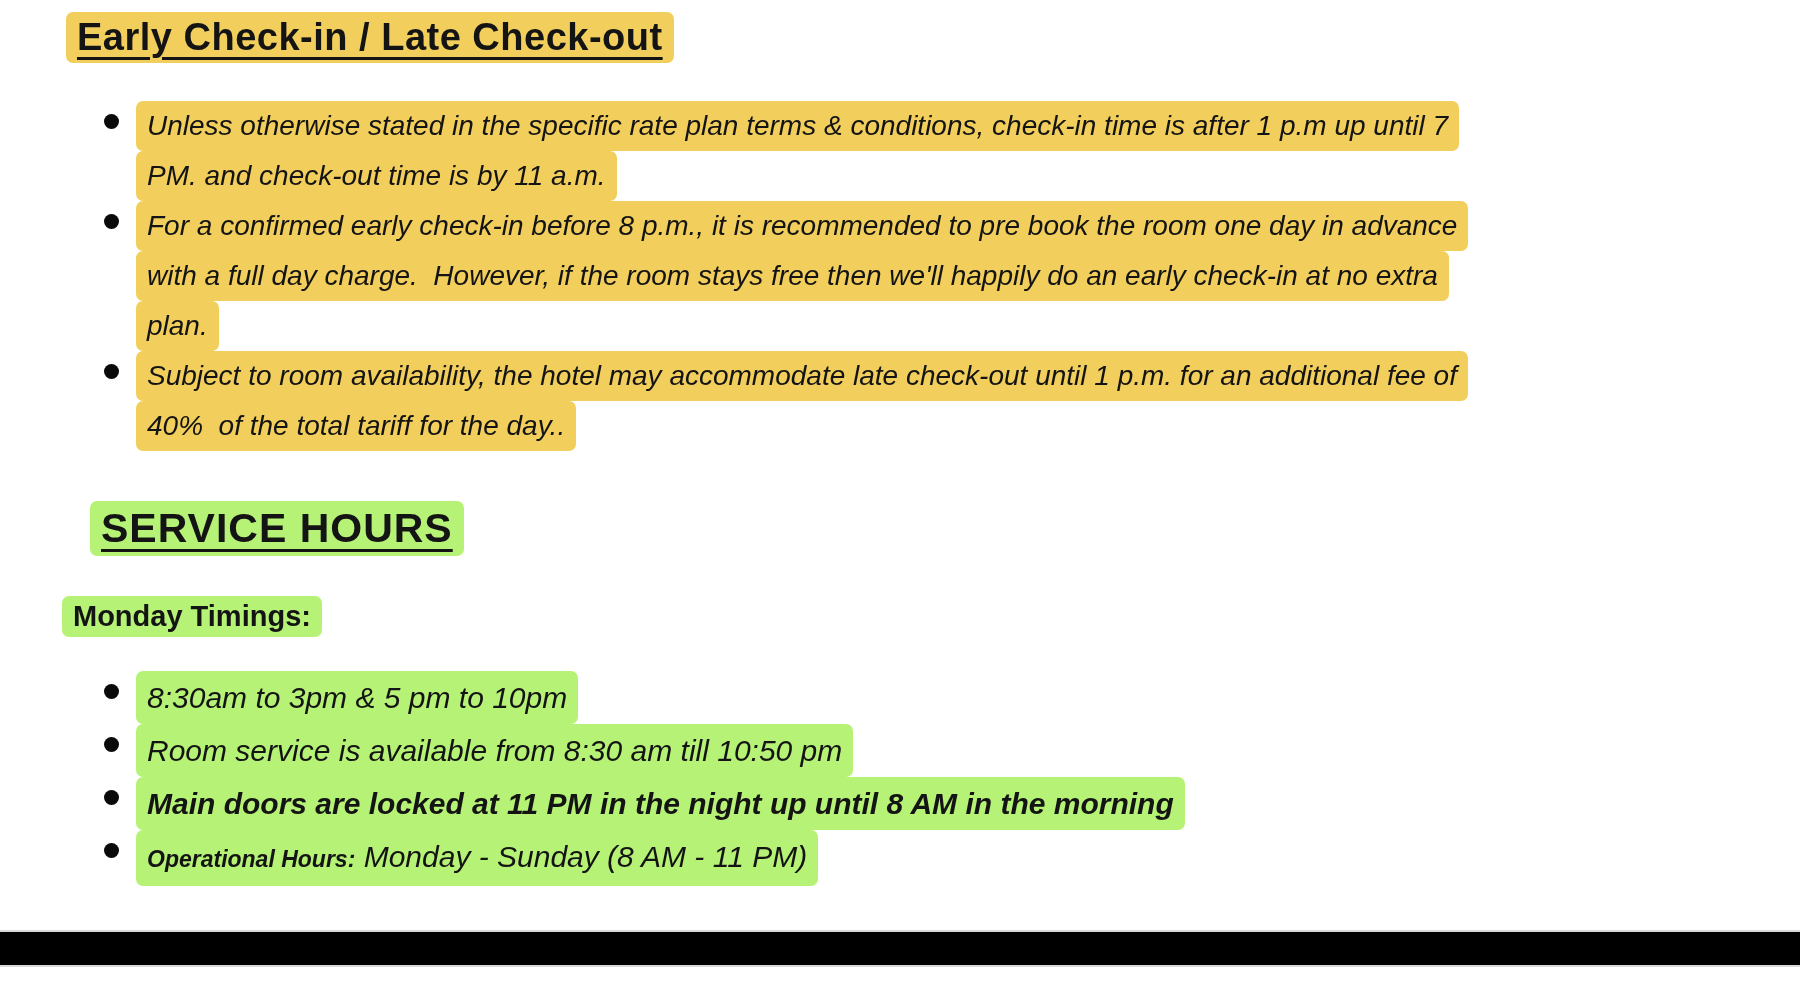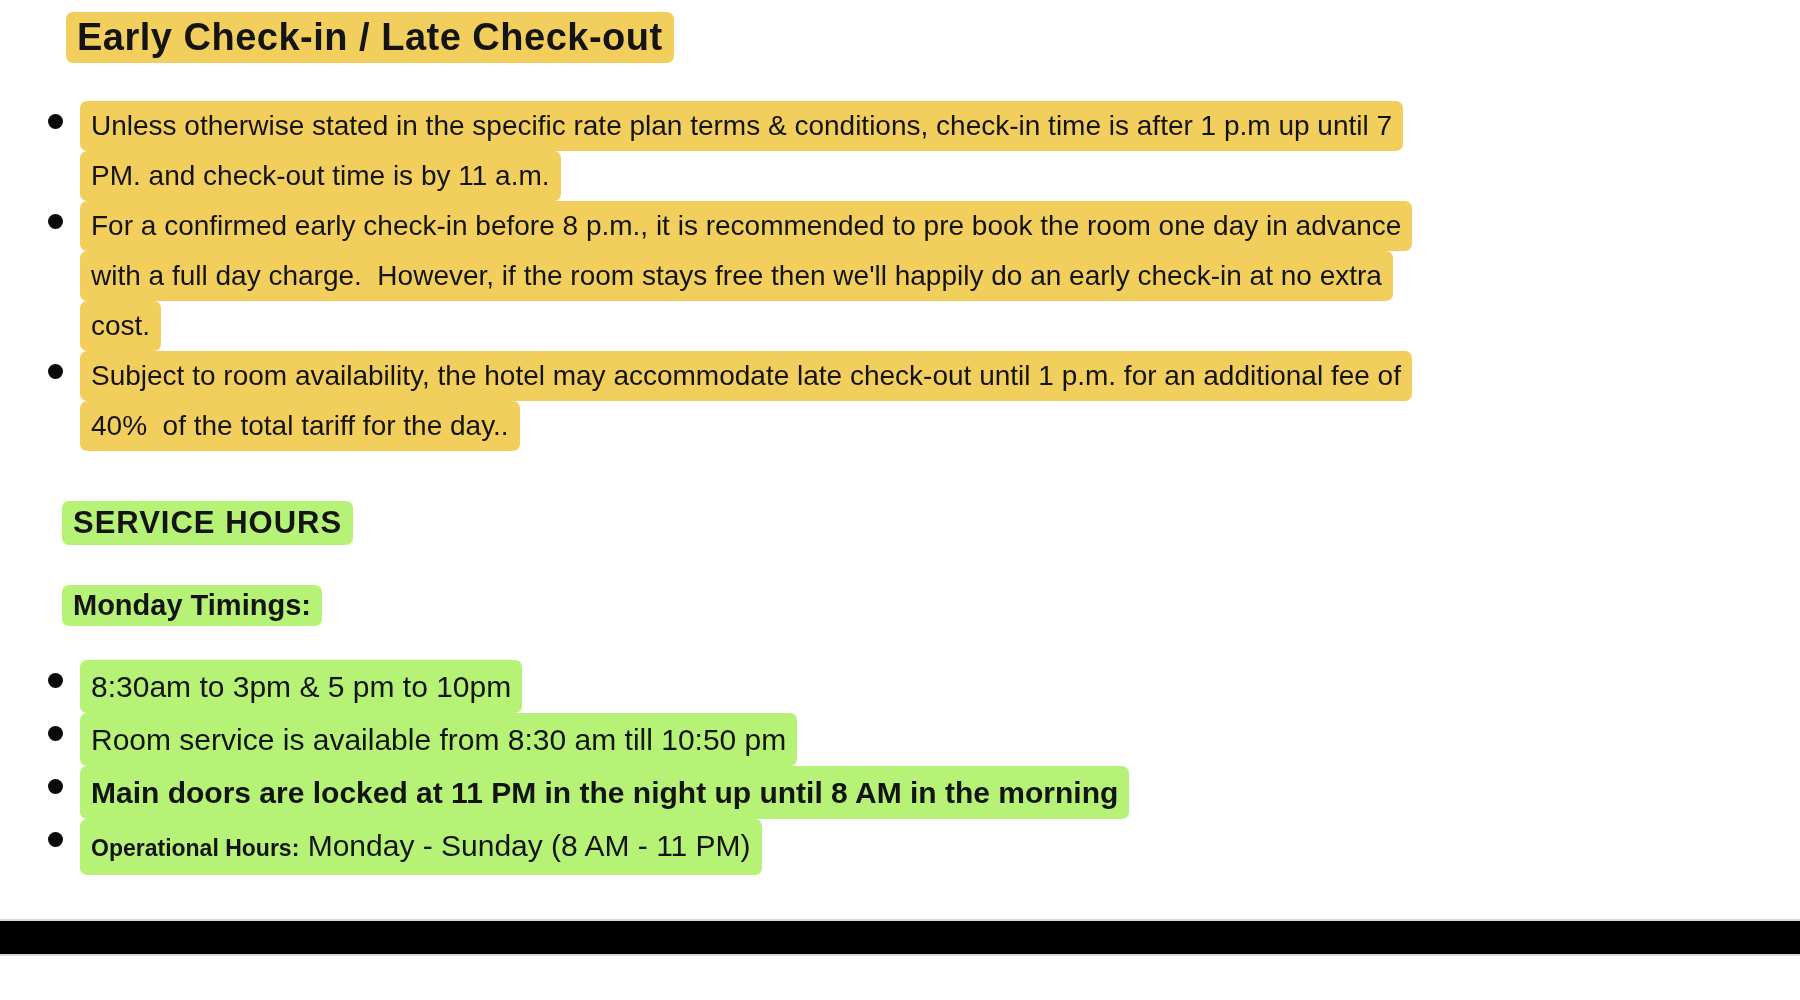--- a/index.html
+++ b/index.html
@@ -21,44 +21,46 @@
   }
   .hl {
     display: inline-block;
     padding: 4px 11px;
     border-radius: 7px;
     white-space: pre;
   }
   .hl.yellow { background: var(--yellow, #f2cf5c); }
   .hl.green  { background: var(--green,  #b6f276); }
   .underline {
+    text-decoration: underline;
     text-decoration-thickness: 3px;
     text-underline-offset: 7px;
   }
   h1.title {
     margin: 12px 0 0 66px;
     font-size: 38px;
     font-weight: 800;
     letter-spacing: 0.5px;
   }
   h2.title {
-    margin: 50px 0 0 62px;
-    font-size: 31px;
+    margin: 50px 0 0 90px;
+    font-size: 41px;
     font-weight: 800;
     letter-spacing: 1px;
   }
   .subtitle {
     margin: 40px 0 0 62px;
     font-size: 29px;
     font-weight: 700;
   }
   ul.bullets {
     list-style: none;
     margin: 40px 15px 0 0;
-    padding: 0 0 0 48px;
+    padding: 0 0 0 104px;
+    font-style: italic;
   }
   ul.bullets li {
     display: flex;
     align-items: flex-start;
   }
   .dot {
     width: 15px;
     height: 15px;
     border-radius: 50%;
     background: #0a0a0a;
@@ -104,21 +106,21 @@
         <div class="lines">
           <div class="line"><span class="hl yellow">Unless otherwise stated in the specific rate plan terms &amp; conditions, check-in time is after 1 p.m up until 7</span></div>
           <div class="line"><span class="hl yellow">PM. and check-out time is by 11 a.m.</span></div>
         </div>
       </li>
       <li>
         <span class="dot"></span>
         <div class="lines">
           <div class="line"><span class="hl yellow">For a confirmed early check-in before 8 p.m., it is recommended to pre book the room one day in advance</span></div>
           <div class="line"><span class="hl yellow">with a full day charge.  However, if the room stays free then we'll happily do an early check-in at no extra</span></div>
-          <div class="line"><span class="hl yellow">cost.</span></div>
+          <div class="line"><span class="hl yellow">plan.</span></div>
         </div>
       </li>
       <li>
         <span class="dot"></span>
         <div class="lines">
           <div class="line"><span class="hl yellow">Subject to room availability, the hotel may accommodate late check-out until 1 p.m. for an additional fee of</span></div>
           <div class="line"><span class="hl yellow">40%  of the total tariff for the day..</span></div>
         </div>
       </li>
     </ul>

